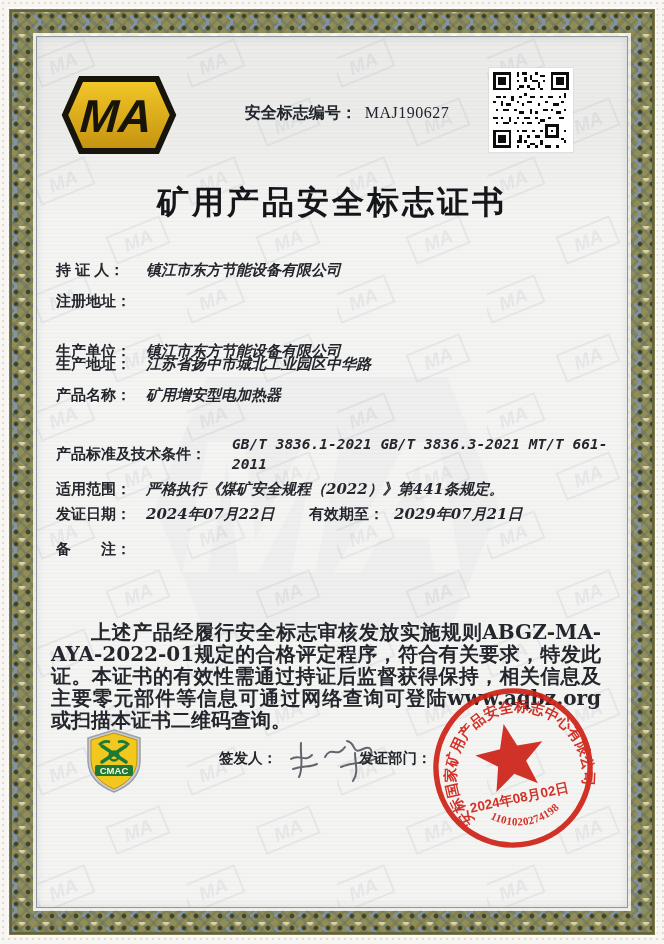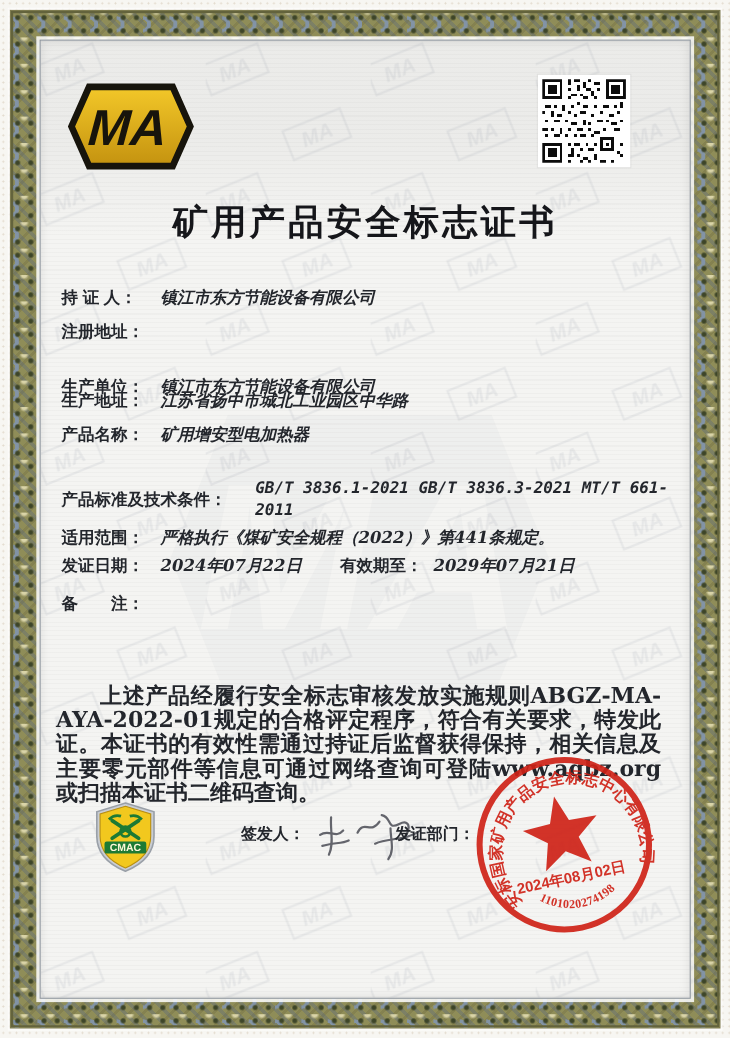--- a/index.html
+++ b/index.html
@@ -107,20 +107,23 @@
     <defs>
       <linearGradient id="mag" x1="0" y1="0" x2="0" y2="1">
         <stop offset="0" stop-color="#f3c829"></stop>
           <stop offset="1" stop-color="#c4920f"></stop>
       </linearGradient>
     </defs>
     <polygon points="20,4 96,4 112,40 96,76 20,76 4,40" fill="url(#mag)" stroke="#17140c" stroke-width="6"></polygon>
     <text x="58" y="57" text-anchor="middle" font-size="46" font-weight="bold" font-style="italic" font-family="Liberation Sans, sans-serif" fill="#17140c" transform="skewX(-4)">MA</text>
   </svg>
 
+  <div class="header-line">
+    <span class="lbl">安全标志编号：</span><span class="val">MAJ190627</span>
+  </div>
 
   <div class="qr">
     <svg viewBox="0 0 29 29" width="76" height="76" shape-rendering="crispEdges">
       <g fill="#0c0c0c">
         <path d="M0,0h7v7h-7z"></path>
           <path d="M1,1h5v5h-5z" fill="#fff"></path>
           <path d="M2,2h3v3h-3z"></path>
         <path d="M22,0h7v7h-7z"></path>
           <path d="M23,1h5v5h-5z" fill="#fff"></path>
           <path d="M24,2h3v3h-3z"></path>

